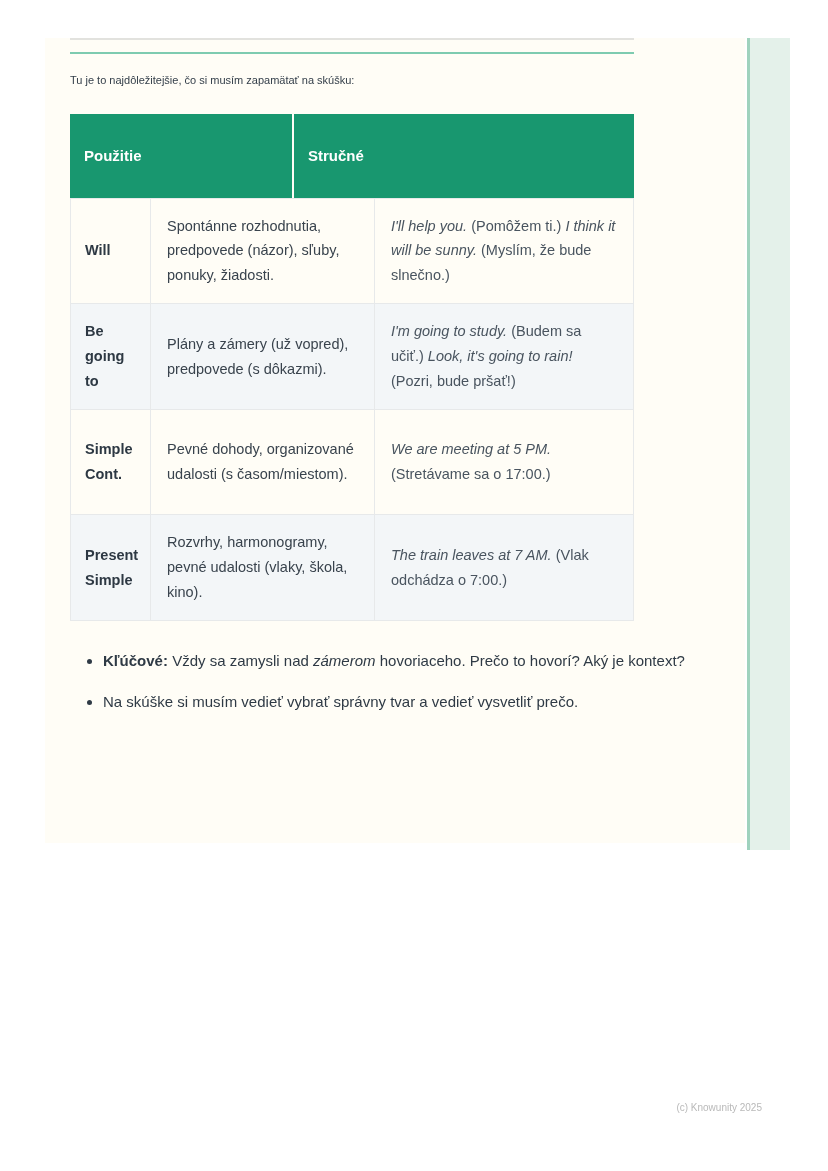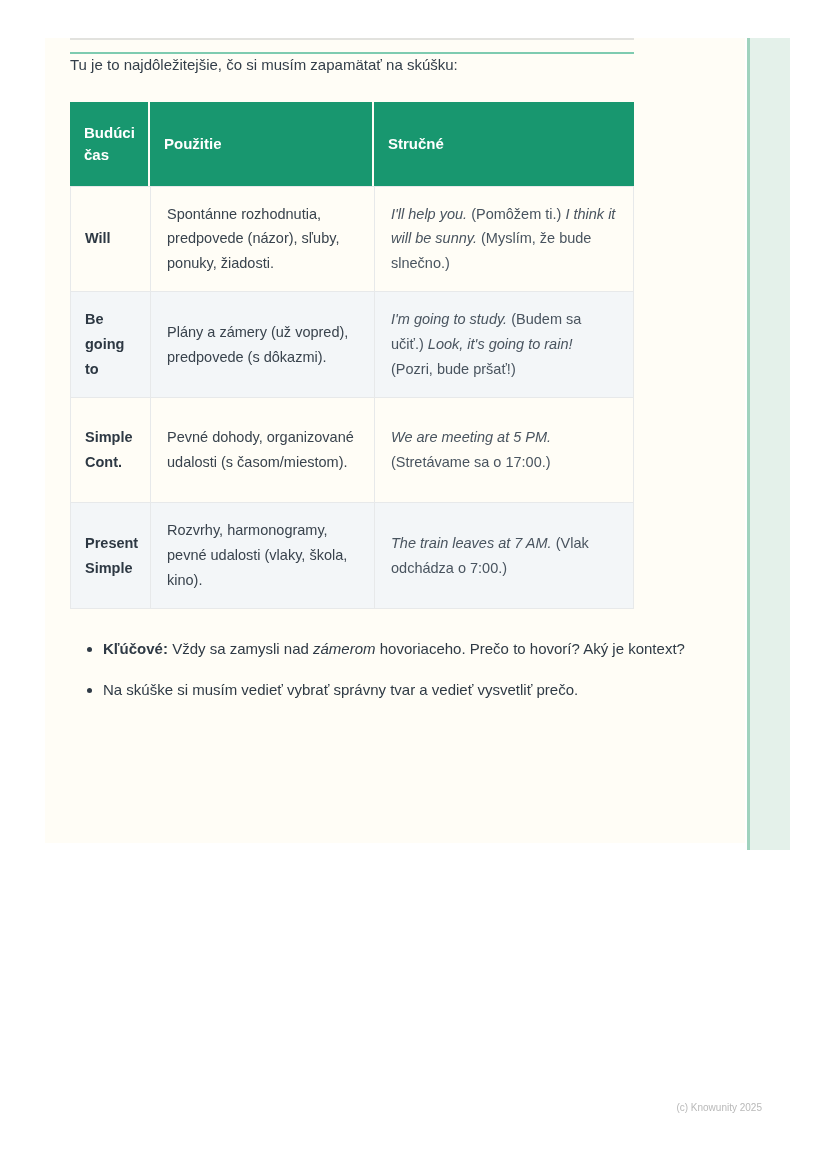--- a/index.html
+++ b/index.html
@@ -30,21 +30,22 @@
     font-weight: 700;
     color: #1ba378;
     letter-spacing: 0.2px;
   }
   .title-rule {
     margin-top: 12px;
     width: 564px; height: 2px;
     background: #7ecbb0;
   }
   .intro {
-    font-size: 15px;
+    margin-top: 18px;
+    font-size: 11px;
     line-height: 1.5;
     color: #333e49;
   }
 
   
   .tbl { margin-top: 25px; width: 564px; }
   .thead { display: flex; }
   .th {
     background: #18976f;
     color: #ffffff;
@@ -113,21 +114,20 @@
 
   <div class="card">
     <div class="prev-block-edge"></div>
 
     <div class="title-rule"></div>
 
     <p class="intro">Tu je to najdôležitejšie, čo si musím zapamätať na skúšku:</p>
 
     <div class="tbl">
       <div class="thead">
-        <div class="th c1">Budúci čas</div>
         <div class="th c2">Použitie</div>
         <div class="th c3">Stručné</div>
       </div>
       <div class="tbody">
 
         <div class="tr">
           <div class="td c1 tense">Will</div>
           <div class="td c2 usage">Spontánne rozhodnutia, predpovede (názor), sľuby, ponuky, žiadosti.</div>
           <div class="td c3 example">
               <span><span style="font-style: italic;">I'll help you.</span><span> (Pomôžem ti.) </span><span style="font-style: italic;">I think it will be sunny.</span><span> (Myslím, že bude slnečno.)</span></span>

